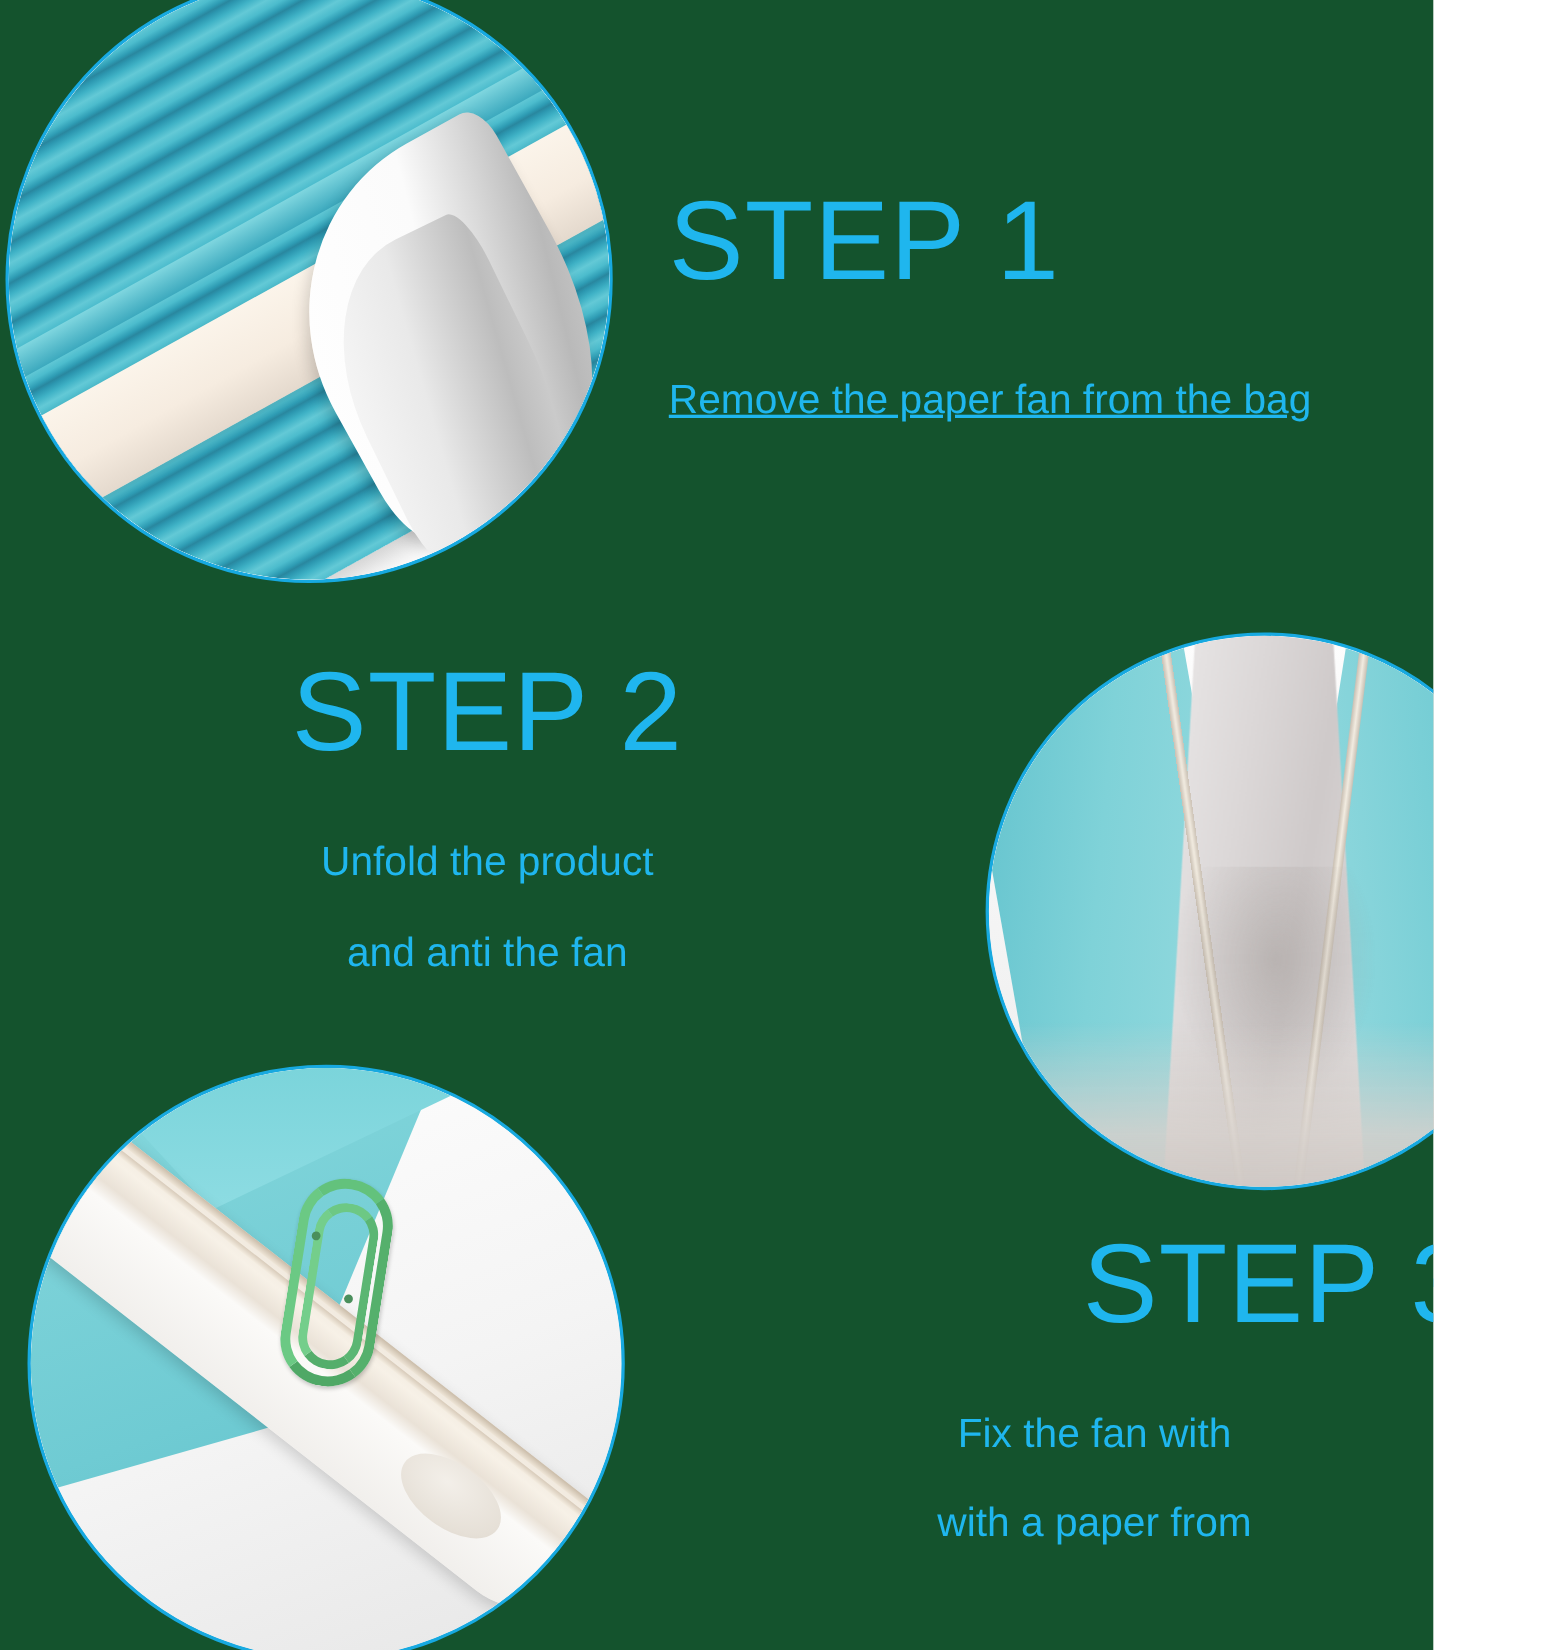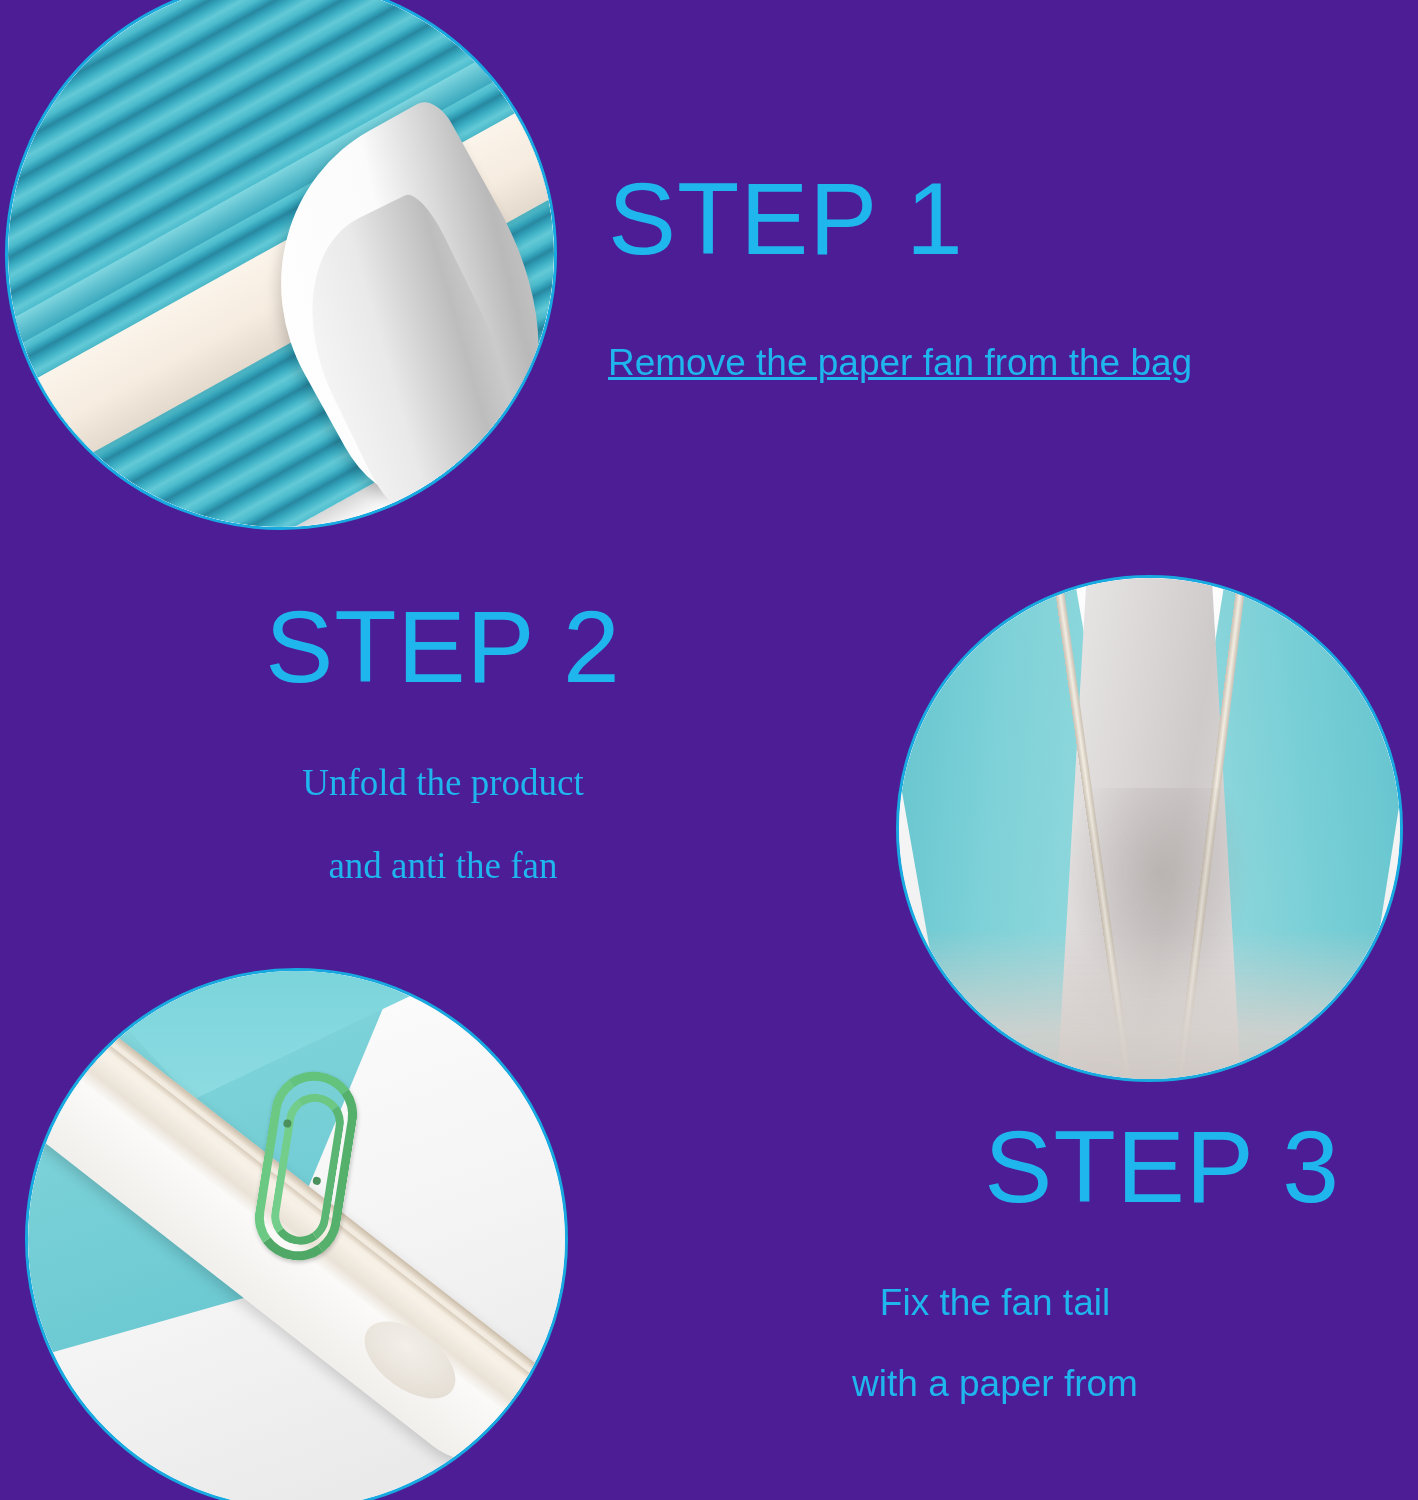--- a/index.html
+++ b/index.html
@@ -7,23 +7,23 @@
     margin: 0;
     padding: 0;
     background: #ffffff;
   }
   body {
     font-family: "Liberation Sans", sans-serif;
     -webkit-font-smoothing: antialiased;
   }
   #page {
     position: relative;
-    width: 1418px;
+    width: 1303px;
     height: 1500px;
-    background: #4c1d95;
+    background: #14532d;
     overflow: hidden;
   }
 
   
   .photo {
     position: absolute;
     border-radius: 50%;
     overflow: hidden;
     box-sizing: border-box;
     border: 3px solid #17A9E0;
@@ -256,21 +256,21 @@
 
   
   #step-1 { left: 608px; top: 168px; text-align: left; }
   #step-1 .step-title { font-size: 102px; }
   #step-1 .step-line  { margin-top: 42px; text-decoration: underline; }
   #step-1 .step-line:first-child { margin-top: 74px; }
 
   
   #step-2 { left: 98px; top: 596px; text-align: center; width: 690px; }
   #step-2 .step-title { font-size: 102px; text-align: center; }
-  #step-2 .step-line  { margin-top: 46px; font-family: Liberation Serif, serif; }
+  #step-2 .step-line  { margin-top: 46px; }
   #step-2 .step-line:first-child { margin-top: 66px; }
 
   
   #step-3 { left: 650px; top: 1116px; text-align: center; width: 690px; }
   #step-3 .step-title { font-size: 102px; text-align: right; }
   #step-3 .step-line  { margin-top: 44px; }
   #step-3 .step-line:first-child { margin-top: 66px; }
 </style>
 </head>
 <body>
@@ -331,18 +331,18 @@
     <h1 class="step-title">STEP 2</h1>
     <div class="step-lines">
       <p class="step-line">Unfold the product</p>
       <p class="step-line">and anti the fan</p>
     </div>
   </div>
 
   <div class="step-block" id="step-3">
     <h1 class="step-title">STEP 3</h1>
     <div class="step-lines">
-      <p class="step-line">Fix the fan tail</p>
+      <p class="step-line">Fix the fan with</p>
       <p class="step-line">with a paper from</p>
     </div>
   </div>
 
 </div>
 
 </body></html>

